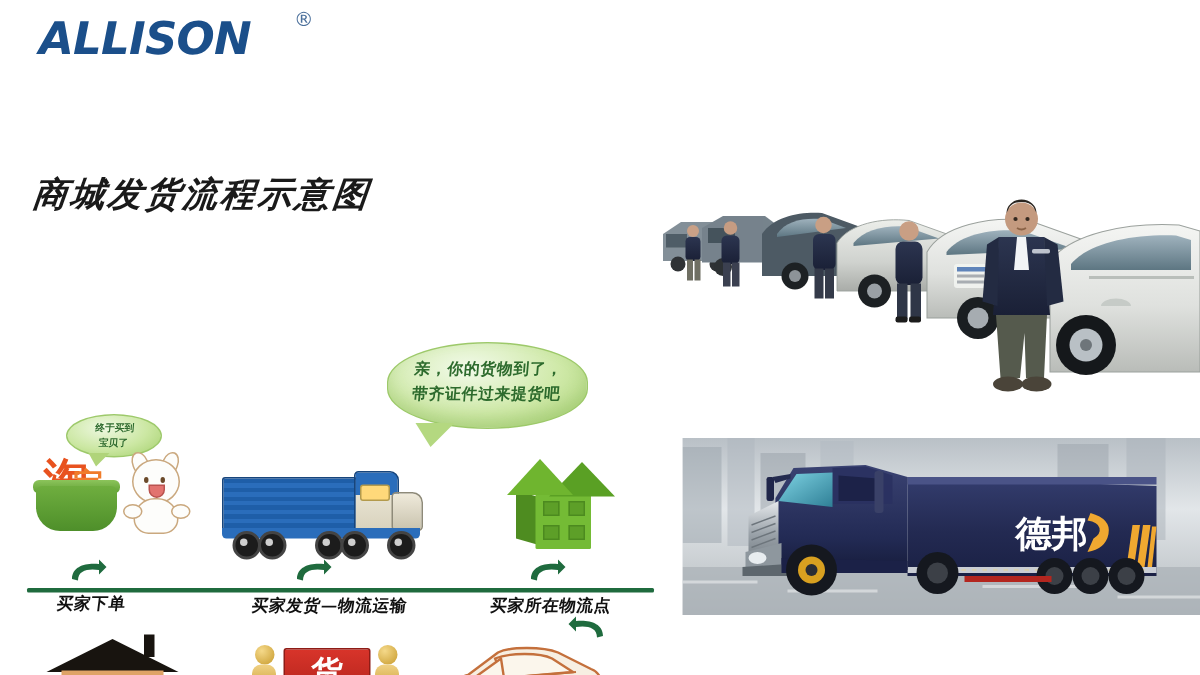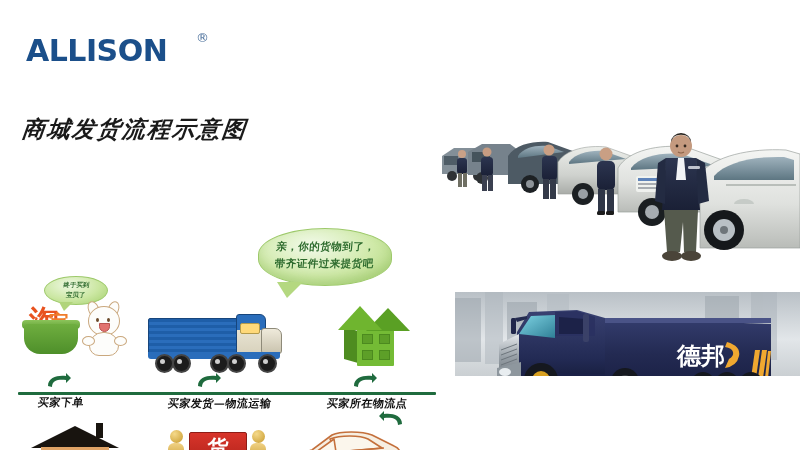--- a/index.html
+++ b/index.html
@@ -9,21 +9,21 @@
   }
   #page{
     position:relative;
     width:800px;height:450px;
     background:#ffffff;
     overflow:hidden;
   }
 
   
   .brand{
-    position:absolute;left:26px;top:30px;width:190px;height:72px;
+    position:absolute;left:26px;top:6px;width:190px;height:72px;font-style:italic;
   }
   .brand-en{
     font-family:"DejaVu Sans","Liberation Sans",sans-serif;
     font-weight:bold;
     font-size:30px;
     letter-spacing:-0.5px;
     color:#1b4f8a;
     line-height:1;
     position:absolute;left:0;top:6px;
   }
@@ -280,21 +280,21 @@
   
   .car{position:absolute;left:296px;top:326px;width:110px;height:52px;}
 
   
   .photo-fleet{
     position:absolute;left:438px;top:112px;width:362px;height:160px;
     overflow:hidden;
     background:#ffffff;
   }
   .photo-truck{
-    position:absolute;left:455px;top:292px;width:345px;height:84px;
+    position:absolute;left:455px;top:292px;width:345px;height:118px;
     overflow:hidden;
     background:linear-gradient(180deg,#cdd2d6 0%,#dfe3e6 55%,#c6cbce 100%);
   }
 </style>
 </head>
 <body>
 
 <div id="page">
 
   <div class="brand">

